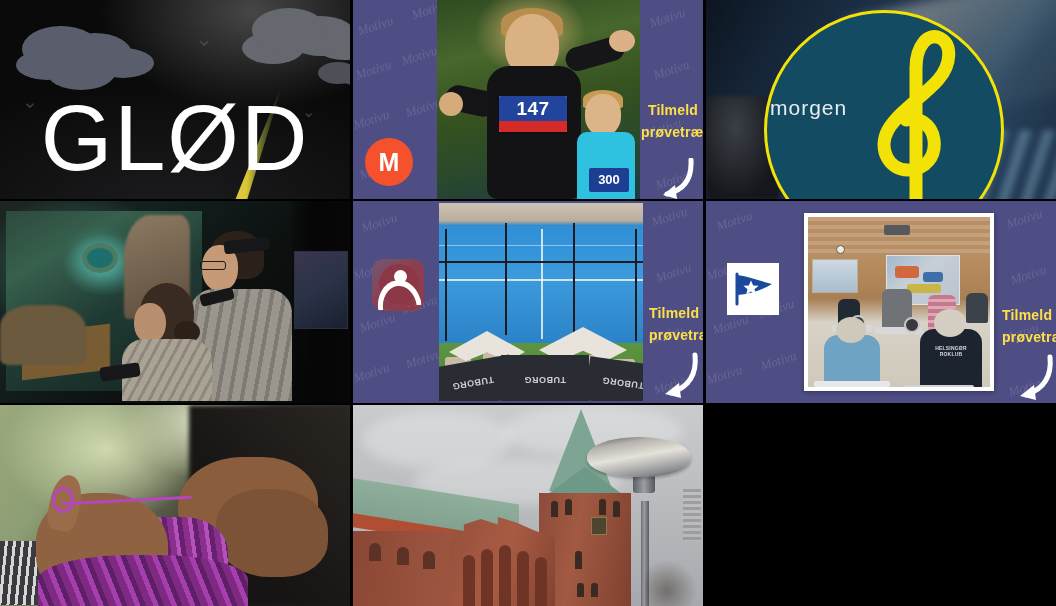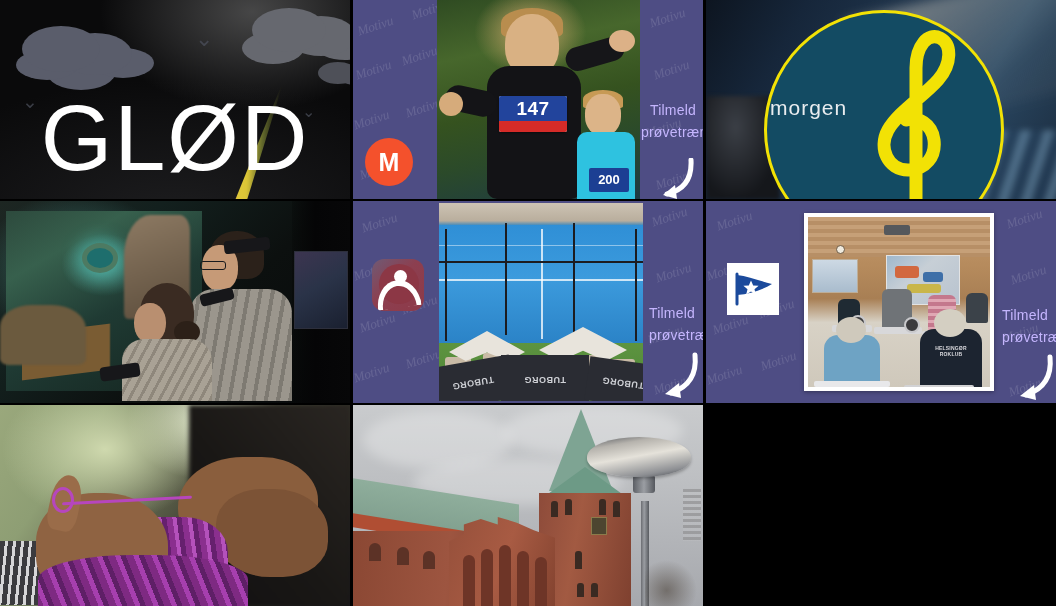--- a/index.html
+++ b/index.html
@@ -58,21 +58,21 @@
     font-size:92px; font-weight:400; letter-spacing:2px; color:#fff; line-height:1;
   }
 
   
   .promo { background:#4e4d84; }
   .wm-layer { position:absolute; inset:0; overflow:hidden; opacity:.13; }
   .wm { position:absolute; color:#fff; font-size:13px; font-style:italic;
         font-family:"Liberation Serif", serif; transform:rotate(-18deg); white-space:nowrap; }
   .photo { position:absolute; overflow:hidden; }
   .promo-text {
-    position:absolute; color:#c4b5fd; font-weight:normal; font-size:15px;
+    position:absolute; color:#fde047; font-weight:bold; font-size:15px;
     line-height:1.55; text-align:center; white-space:nowrap;
     font-family:"Liberation Sans", sans-serif; letter-spacing:.2px;
   }
   .arrow-svg { position:absolute; }
 
   
   .t2-photo { left:84px; top:0; width:203px; height:199px;
       background:
         radial-gradient(ellipse 50% 40% at 46% 16%, #c9a86a 0%, rgba(201,168,106,0) 55%),
         linear-gradient(168deg,#2f4b22 0%,#47672c 26%,#35521f 52%,#2b4a2a 72%,#1d3a44 100%);
@@ -327,21 +327,21 @@
       <div class="t2-armR"></div>
         <div class="t2-handR"></div>
       <div class="t2-hair"></div>
         <div class="t2-head"></div>
       <div class="t2-torso"></div>
       <div class="t2-armL"></div>
         <div class="t2-handL"></div>
       <div class="t2-p2-hair"></div>
         <div class="t2-p2-head"></div>
         <div class="t2-p2-body"></div>
-      <div class="t2-p2-bib">200</div>
+      <div class="t2-p2-bib">300</div>
       <div class="bib">
         <div class="bib-top">147</div>
         <div class="bib-bot"></div>
       </div>
     </div>
 
     <div class="m-circle">M</div>
 
     <div class="promo-text" style="left:288px; top:100px; width:64px; font-size:14px;">
       <div>Tilmeld</div>

